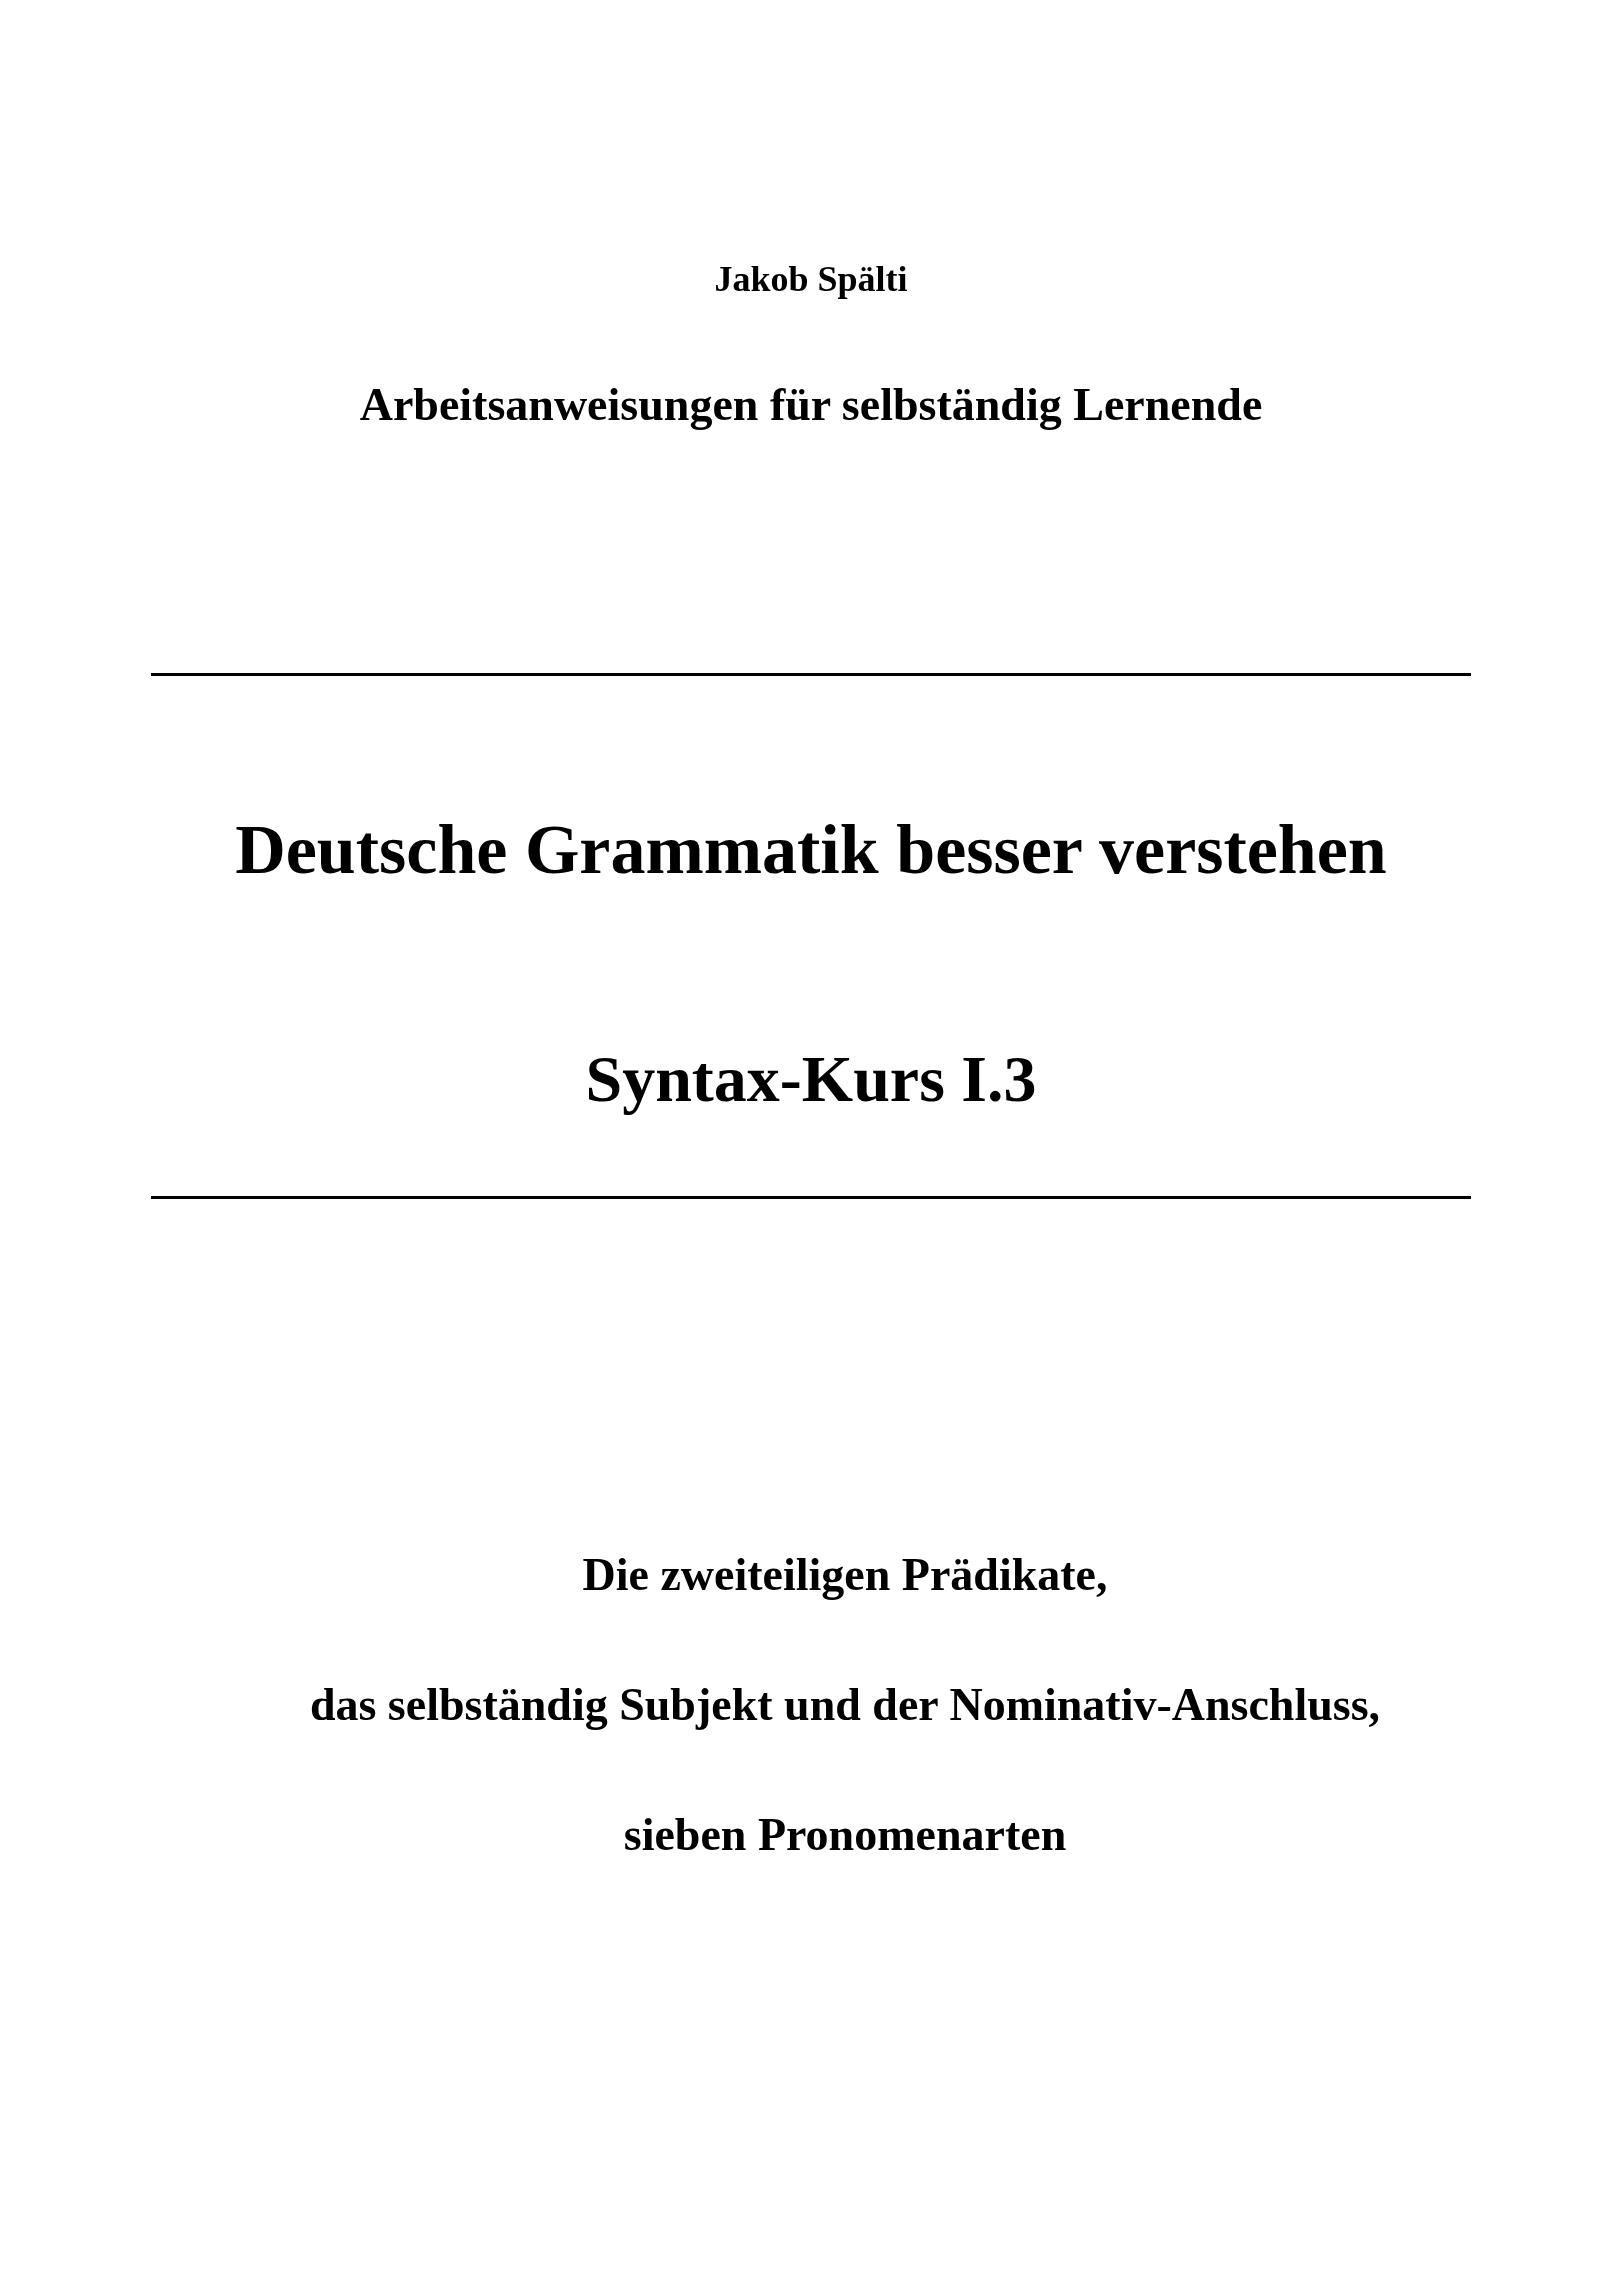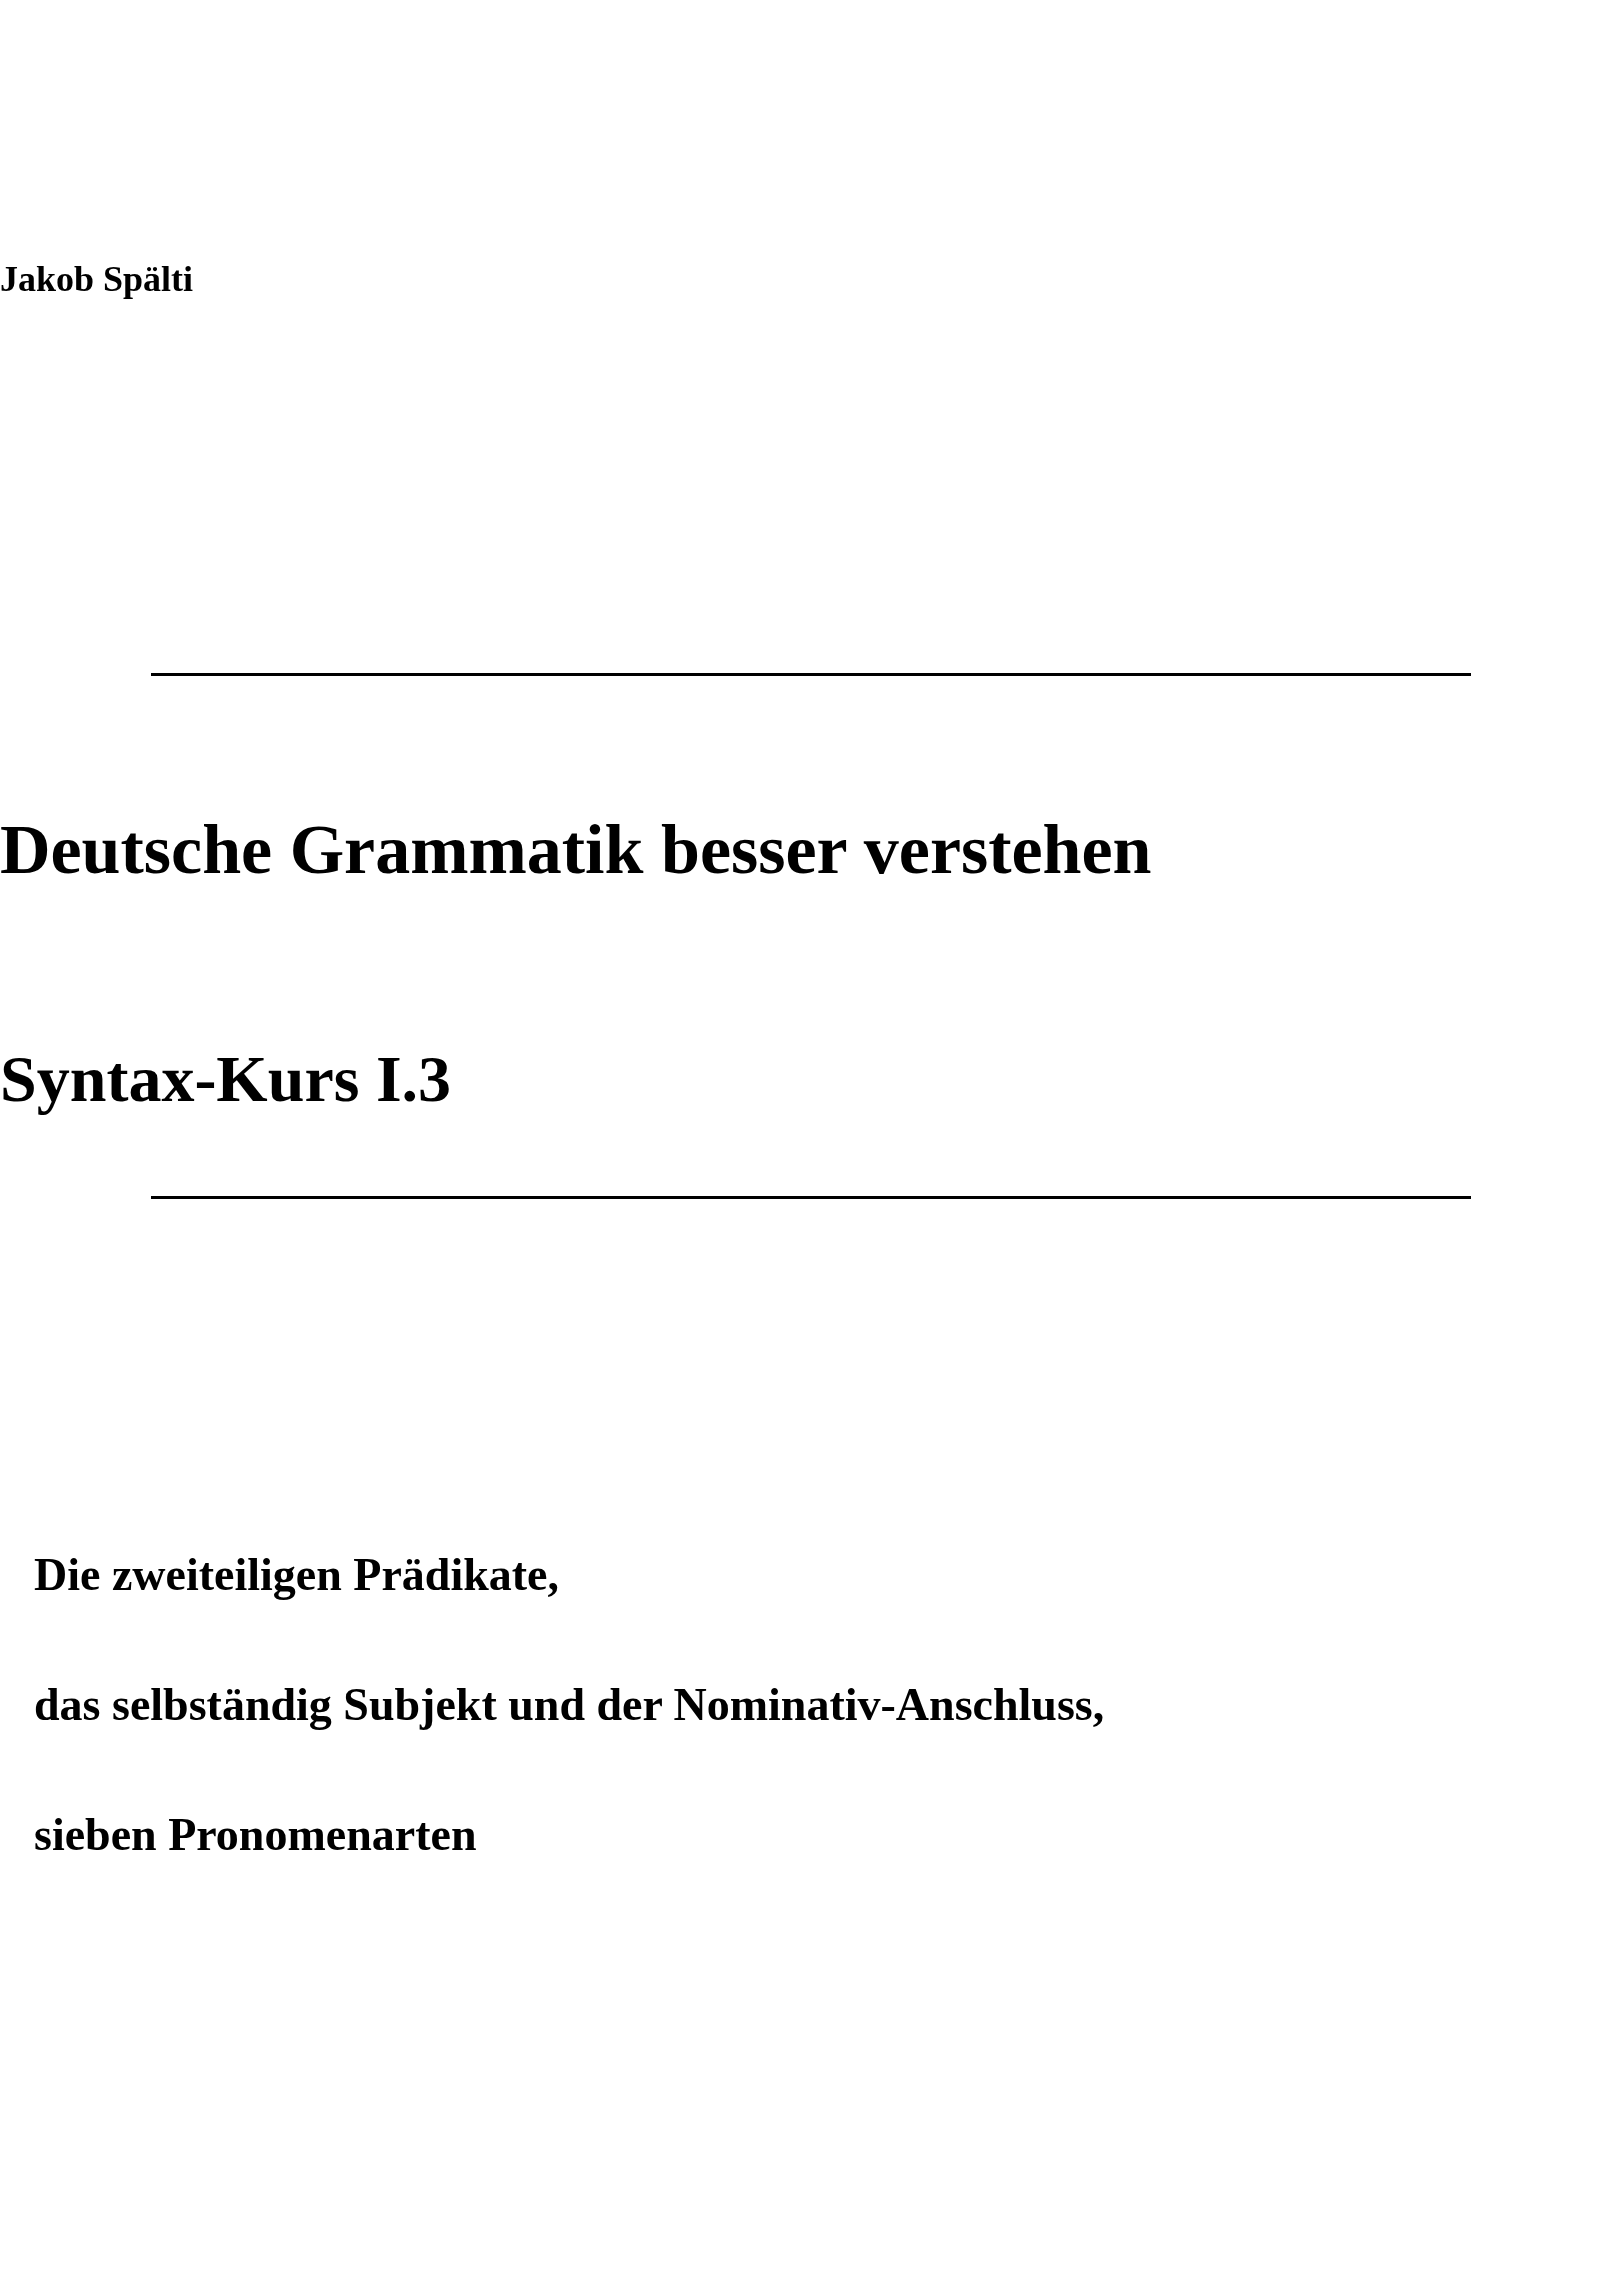--- a/index.html
+++ b/index.html
@@ -14,21 +14,21 @@
     background: #ffffff;
     color: #000000;
     font-family: "Liberation Serif", "DejaVu Serif", serif;
     font-weight: bold;
     overflow: hidden;
   }
   .centered {
     position: absolute;
     left: 0;
     width: 100%;
-    text-align: left;
+    text-align: center;
     white-space: pre-line;
   }
   .author-line {
     top: 259px;
     font-size: 36px;
     line-height: 1.15;
   }
   .series-title {
     top: 379px;
     font-size: 46px;
@@ -61,20 +61,21 @@
   .hrule-1 { top: 673px; }
   .hrule-2 { top: 1196px; }
 </style>
 </head>
 <body>
 
 <div class="page">
 
   <div class="centered author-line">Jakob Spälti</div>
 
+  <div class="centered series-title">Arbeitsanweisungen für selbständig Lernende</div>
 
   <div class="hrule hrule-1"></div>
 
   <div class="centered main-title">Deutsche Grammatik besser verstehen</div>
 
   <div class="centered course-title">Syntax-Kurs I.3</div>
 
   <div class="hrule hrule-2"></div>
 
   <div class="centered subtitle-block">

